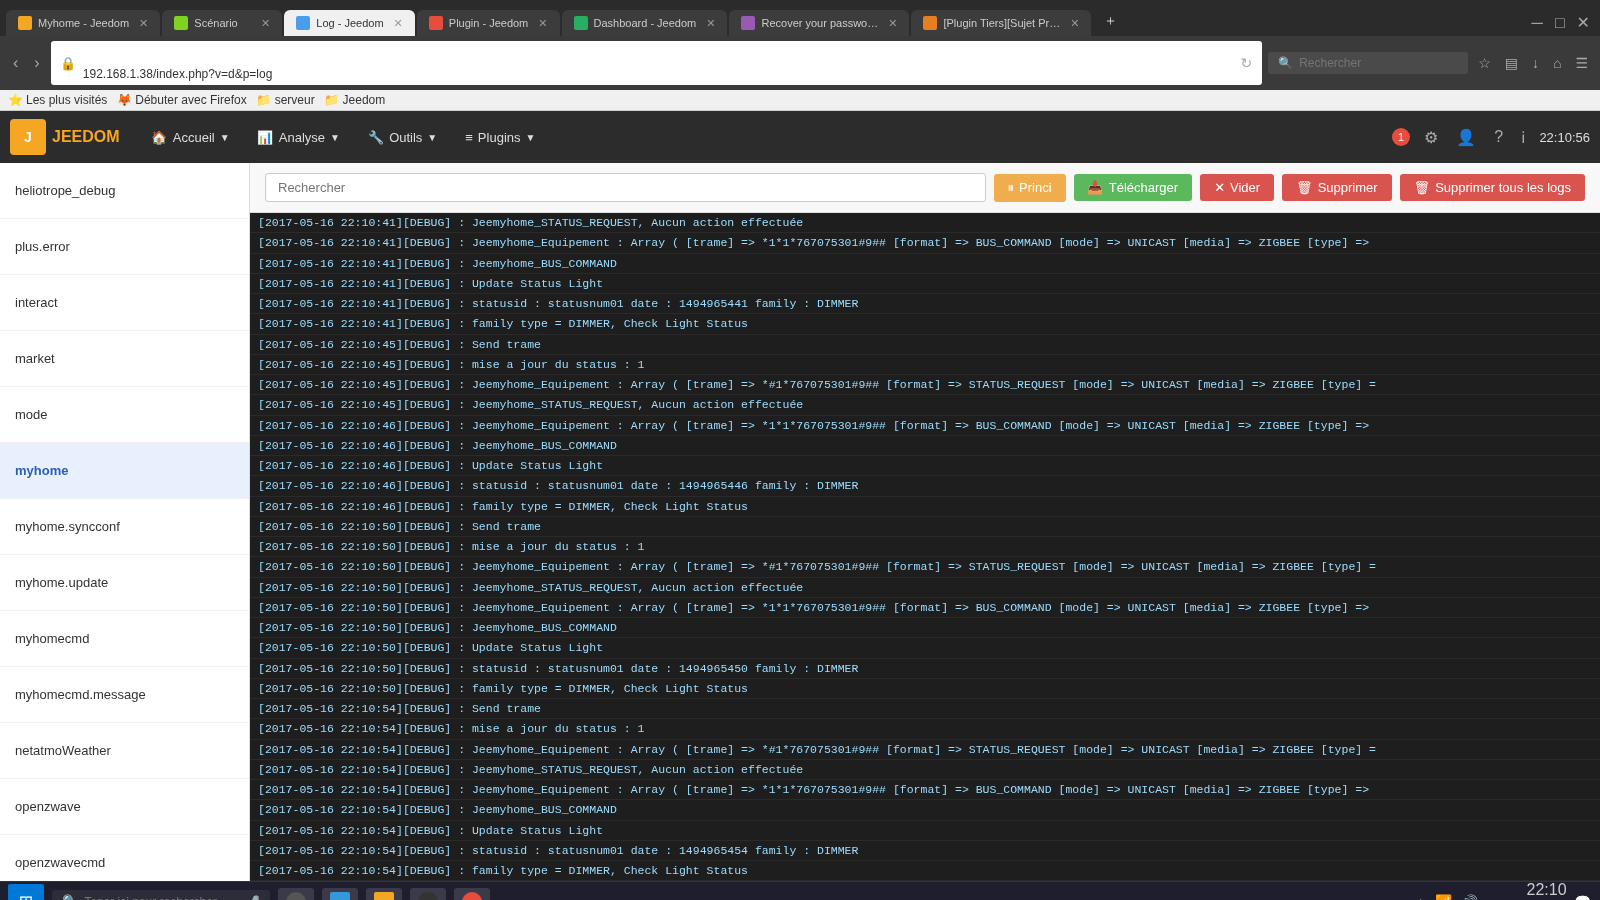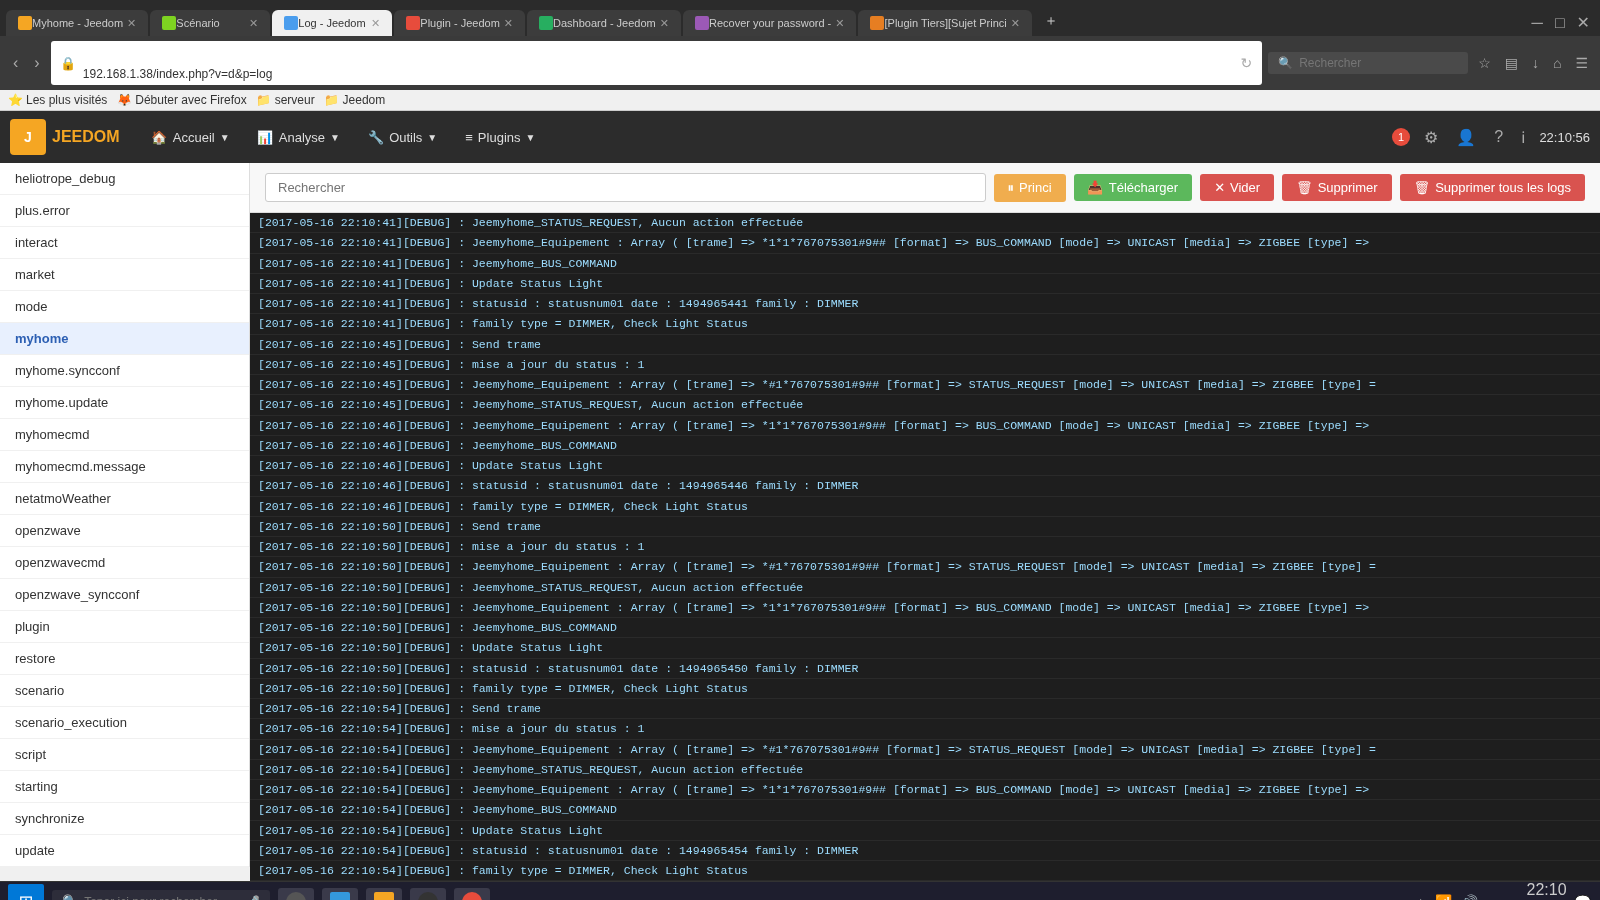--- a/index.html
+++ b/index.html
@@ -1,21 +1,21 @@
 <!DOCTYPE html>
 <html><head>
   <meta charset="utf-8">
   <style>
     * { margin: 0; padding: 0; box-sizing: border-box; }
     body { font-family: Arial, sans-serif; font-size: 13px; background: #f0f0f0; overflow: hidden; width: 1600px; height: 900px; }
 
     
     .browser-chrome { background: #3a3a3a; width: 100%; }
     .tab-bar { display: flex; align-items: flex-end; padding: 6px 6px 0; background: #2b2b2b; gap: 2px; }
-    .tab { display: flex; align-items: center; padding: 6px 12px; font-size: 12px; color: #ccc; background: #3c3c3c; border-radius: 6px 6px 0 0; gap: 0; min-width: 120px; max-width: 180px; cursor: pointer; }
+    .tab { display: flex; align-items: center; padding: 6px 12px; font-size: 12px; color: #ccc; background: #3c3c3c; border-radius: 6px 6px 0 0; gap: 6px; min-width: 120px; max-width: 180px; cursor: pointer; }
     .tab.active { background: #f0f0f0; color: #333; }
     .tab-favicon { width: 14px; height: 14px; background: #888; border-radius: 2px; flex-shrink: 0; }
     .tab-favicon.myhome { background: #f5a623; }
     .tab-favicon.scenario { background: #7ed321; }
     .tab-favicon.log { background: #4a9ded; }
     .tab-favicon.plugin { background: #e74c3c; }
     .tab-favicon.dashboard { background: #27ae60; }
     .tab-favicon.recover { background: #9b59b6; }
     .tab-favicon.plugin2 { background: #e67e22; }
     .tab-label { font-size: 11px; overflow: hidden; white-space: nowrap; text-overflow: ellipsis; flex: 1; }
@@ -49,21 +49,21 @@
     .nav-right { display: flex; align-items: center; gap: 10px; }
     .nav-badge { background: #e74c3c; color: #fff; border-radius: 50%; width: 18px; height: 18px; display: flex; align-items: center; justify-content: center; font-size: 11px; }
     .nav-icon-btn { color: #aaa; font-size: 16px; cursor: pointer; padding: 4px; }
     .nav-time { color: #ddd; font-size: 13px; }
 
     
     .main-content { display: flex; flex: 1; overflow: hidden; }
 
     
     .sidebar { width: 250px; background: #fff; border-right: 1px solid #ddd; overflow-y: auto; flex-shrink: 0; }
-    .sidebar-item { padding: 8px 15px; cursor: pointer; font-size: 13px; color: #333; border-bottom: 1px solid #f0f0f0; }
+    .sidebar-item { padding: 20px 15px; cursor: pointer; font-size: 13px; color: #333; border-bottom: 1px solid #f0f0f0; }
     .sidebar-item.active { background: #e8f0fe; color: #2c5fb3; font-weight: bold; }
 
     
     .log-area { flex: 1; display: flex; flex-direction: column; overflow: hidden; }
     .log-toolbar { display: flex; align-items: center; padding: 10px 15px; background: #f8f8f8; border-bottom: 1px solid #ddd; gap: 8px; flex-shrink: 0; }
     .search-input { flex: 1; padding: 6px 12px; border: 1px solid #ccc; border-radius: 3px; font-size: 13px; }
     .btn { padding: 6px 14px; border: none; border-radius: 3px; cursor: pointer; font-size: 13px; color: #fff; display: flex; align-items: center; gap: 5px; }
     .btn-warning { background: #f0ad4e; color: #fff; }
     .btn-success { background: #5cb85c; }
     .btn-danger { background: #d9534f; }

